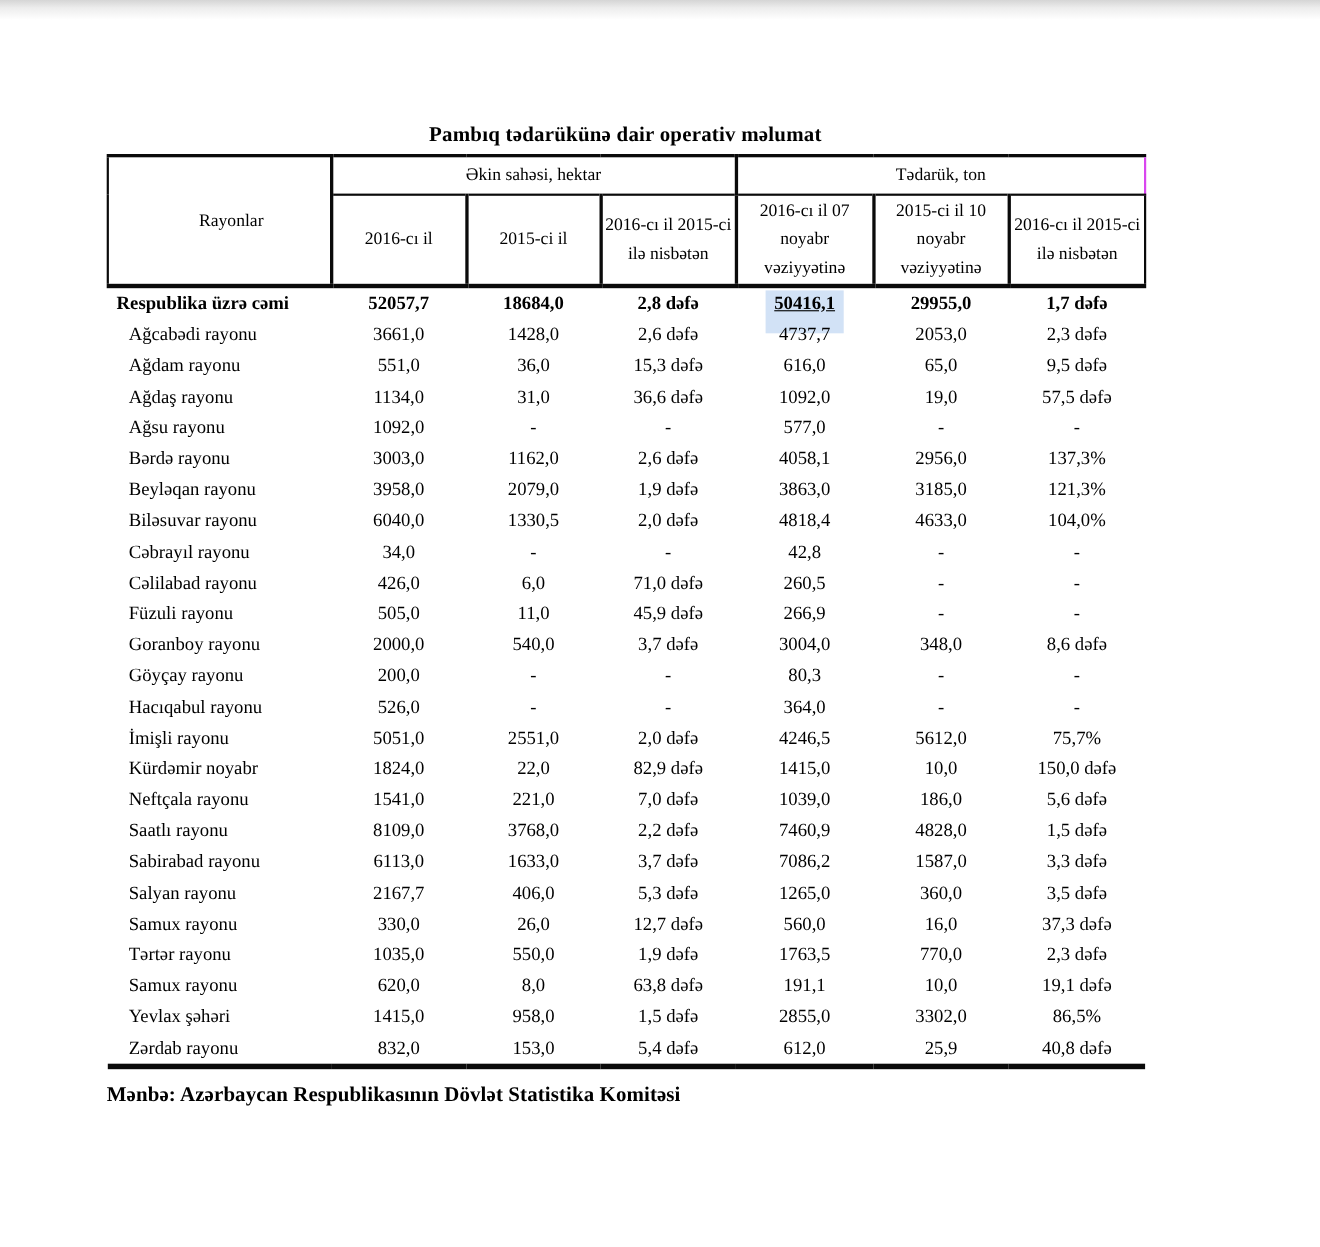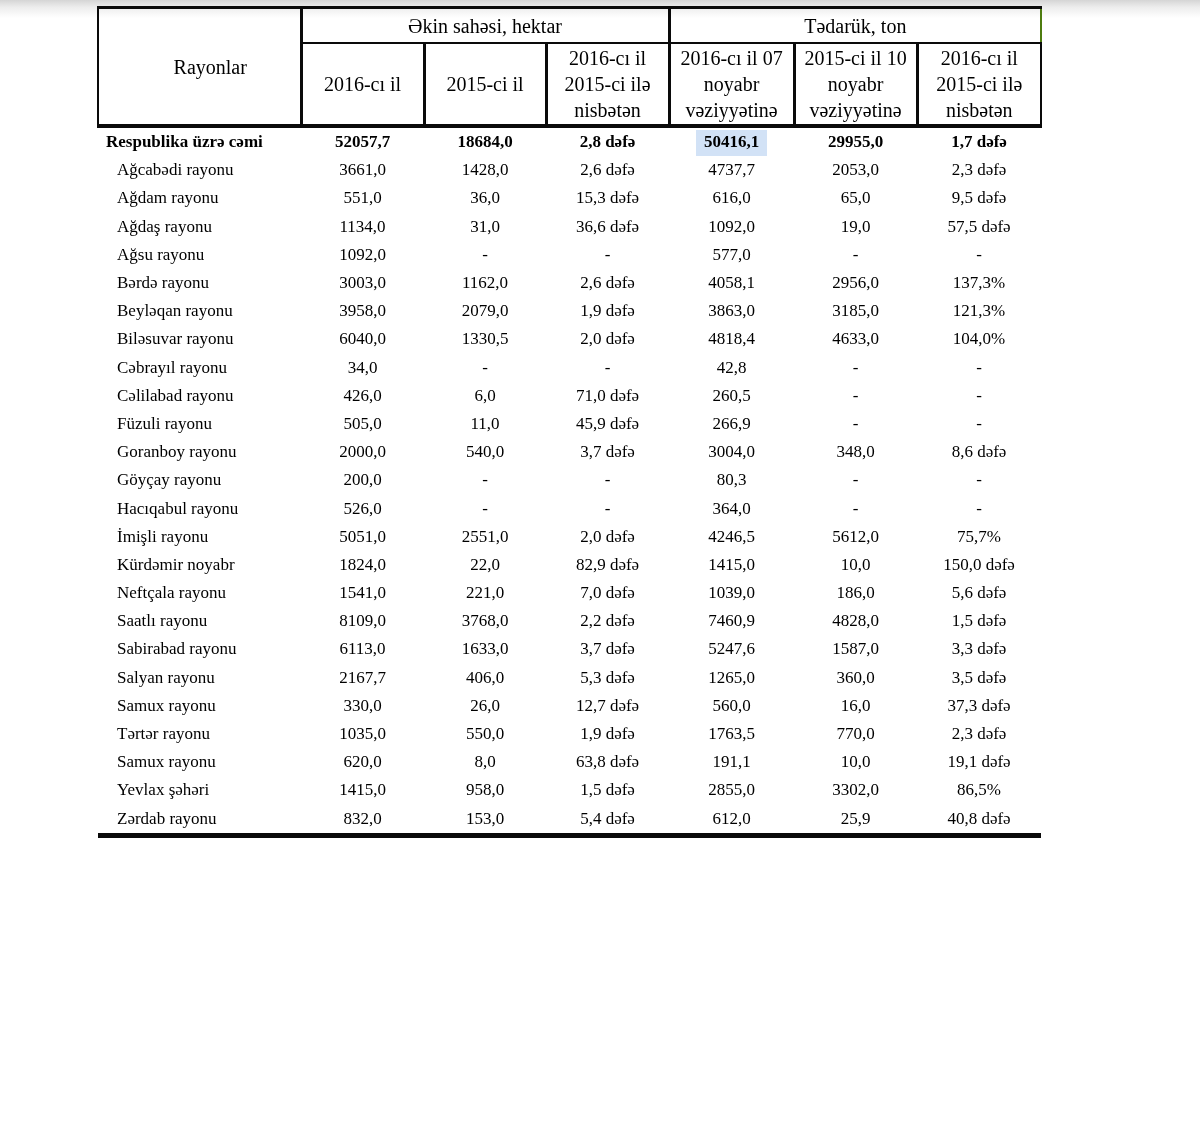--- a/index.html
+++ b/index.html
@@ -28,38 +28,38 @@
   table.tbl {
     margin-top: 6px;
     width: 943px;
     border-collapse: collapse;
     table-layout: fixed;
     border-top: 3px solid #0a0a0a;
     border-bottom: 5px solid #0a0a0a;
   }
   thead th {
     font-weight: normal;
-    font-size: 20px;
+    font-size: 16px;
     text-align: center;
     vertical-align: middle;
     padding: 0 2px;
     line-height: 26px;
   }
   th.rowhead {
     border-left: 2px solid #0a0a0a;
     border-right: 3px solid #0a0a0a;
     border-bottom: 4px solid #0a0a0a;
     padding-left: 24px;
   }
   th.group {
     height: 33px;
     border-bottom: 2px solid #0a0a0a;
   }
   th.group-ekin { border-right: 3px solid #0a0a0a; }
-  th.group-tedaruk { border-right: 2px solid #4d7c0f; }
+  th.group-tedaruk { border-right: 2px solid #d946ef; }
   tr.subhead th {
     height: 80px;
     border-right: 3px solid #0a0a0a;
     border-bottom: 4px solid #0a0a0a;
   }
   tr.subhead th:last-child { border-right: 2px solid #0a0a0a; }
   tbody td {
     font-size: 17px;
     height: 28.2px;
     text-align: center;
@@ -68,35 +68,37 @@
     white-space: nowrap;
   }
   tbody td.name {
     text-align: left;
     padding-left: 19px;
   }
   tr.total { font-weight: bold; margin-top: 32px; }
   tr.total td.name { padding-left: 8px; }
   .hl {
     background: var(--hl, #d2e2f6);
-    padding: 2px 8px 5px 8px;
+    padding: 2px 8px 18px 8px;
+    text-decoration: underline;
   }
   .source {
     margin-top: 13px;
     font-size: 19px;
     font-weight: bold;
     letter-spacing: 0.1px;
   }
 </style>
 </head>
 <body>
 
 <div class="top-bar"></div>
 
 <div class="doc">
+  <div class="title">Pambıq tədarükünə dair operativ məlumat</div>
 
   <table class="tbl">
     <colgroup>
       <col style="width:203px">
       <col style="width:123px">
       <col style="width:122px">
       <col style="width:123px">
       <col style="width:125px">
       <col style="width:123px">
       <col style="width:124px">
@@ -277,21 +279,21 @@
           <td>2,2 dəfə</td>
           <td>7460,9</td>
           <td>4828,0</td>
           <td>1,5 dəfə</td>
         </tr>
         <tr>
           <td class="name">Sabirabad rayonu</td>
           <td>6113,0</td>
           <td>1633,0</td>
           <td>3,7 dəfə</td>
-          <td>5247,6</td>
+          <td>7086,2</td>
           <td>1587,0</td>
           <td>3,3 dəfə</td>
         </tr>
         <tr>
           <td class="name">Salyan rayonu</td>
           <td>2167,7</td>
           <td>406,0</td>
           <td>5,3 dəfə</td>
           <td>1265,0</td>
           <td>360,0</td>
@@ -338,13 +340,14 @@
           <td>832,0</td>
           <td>153,0</td>
           <td>5,4 dəfə</td>
           <td>612,0</td>
           <td>25,9</td>
           <td>40,8 dəfə</td>
         </tr>
       </tbody>
   </table>
 
+  <div class="source">Mənbə: Azərbaycan Respublikasının Dövlət Statistika Komitəsi</div>
 </div>
 
 </body></html>

